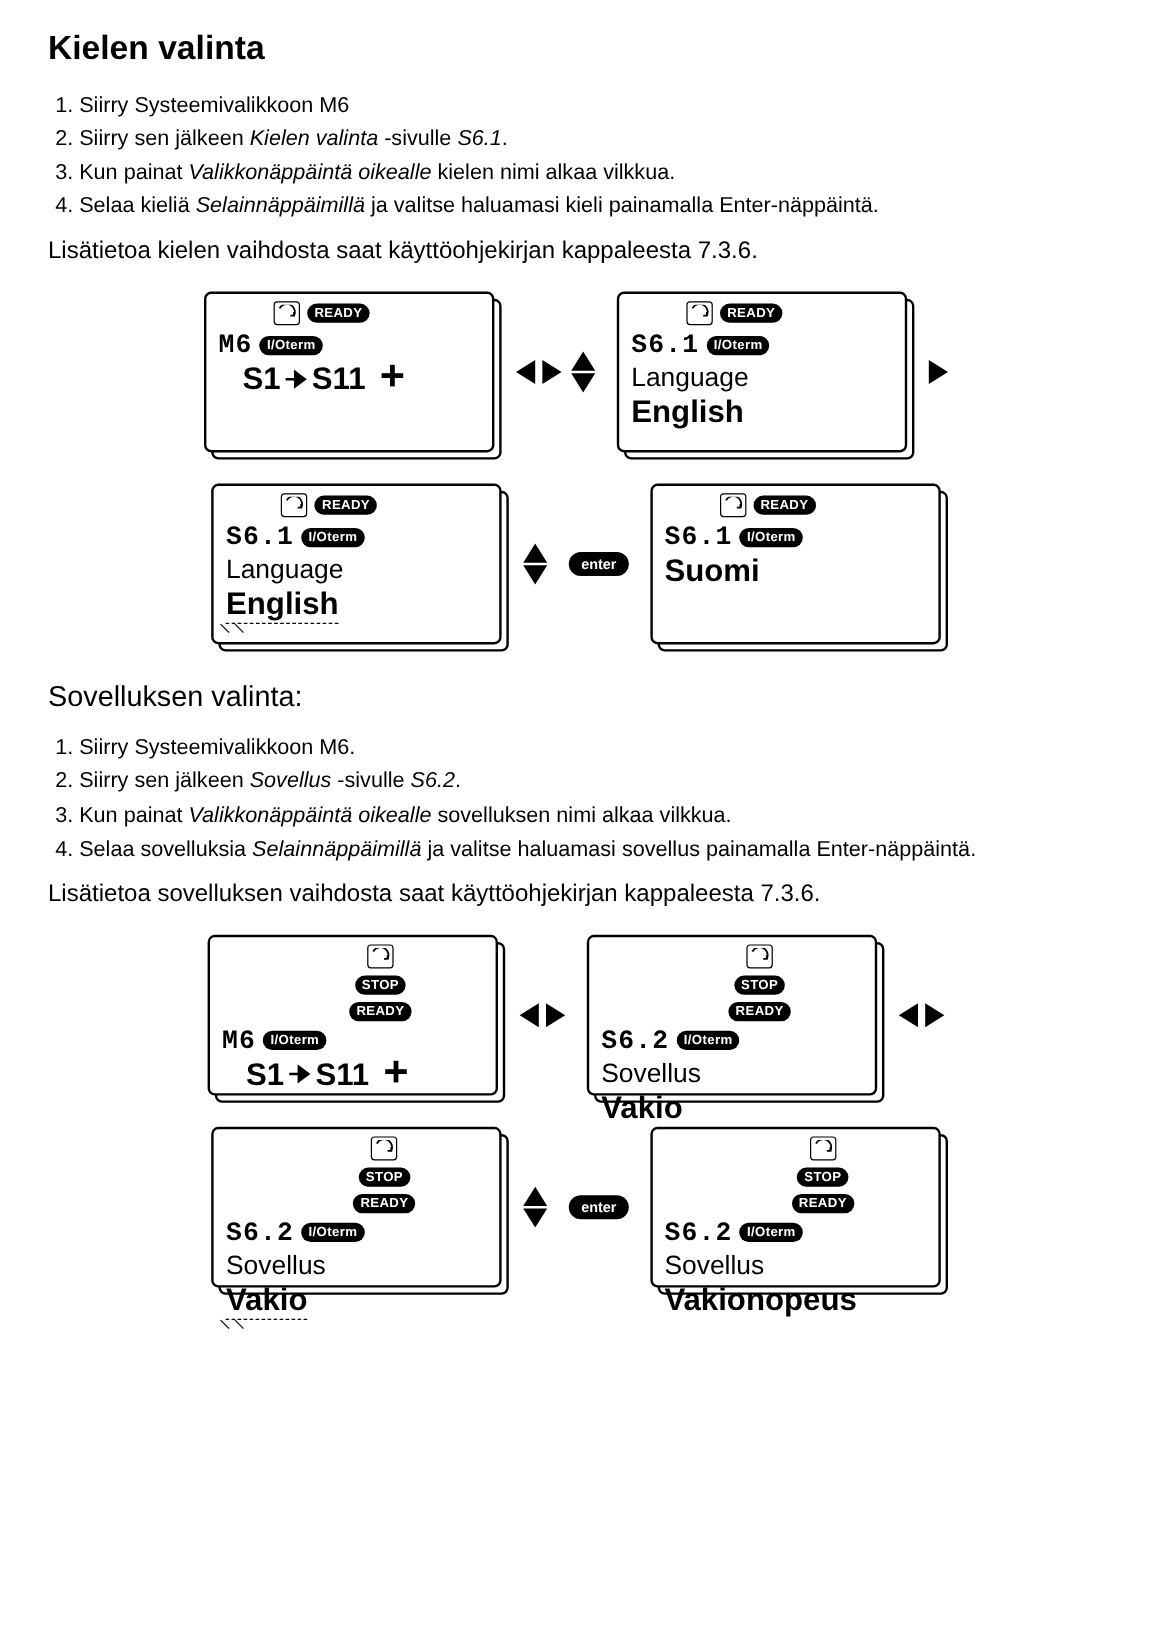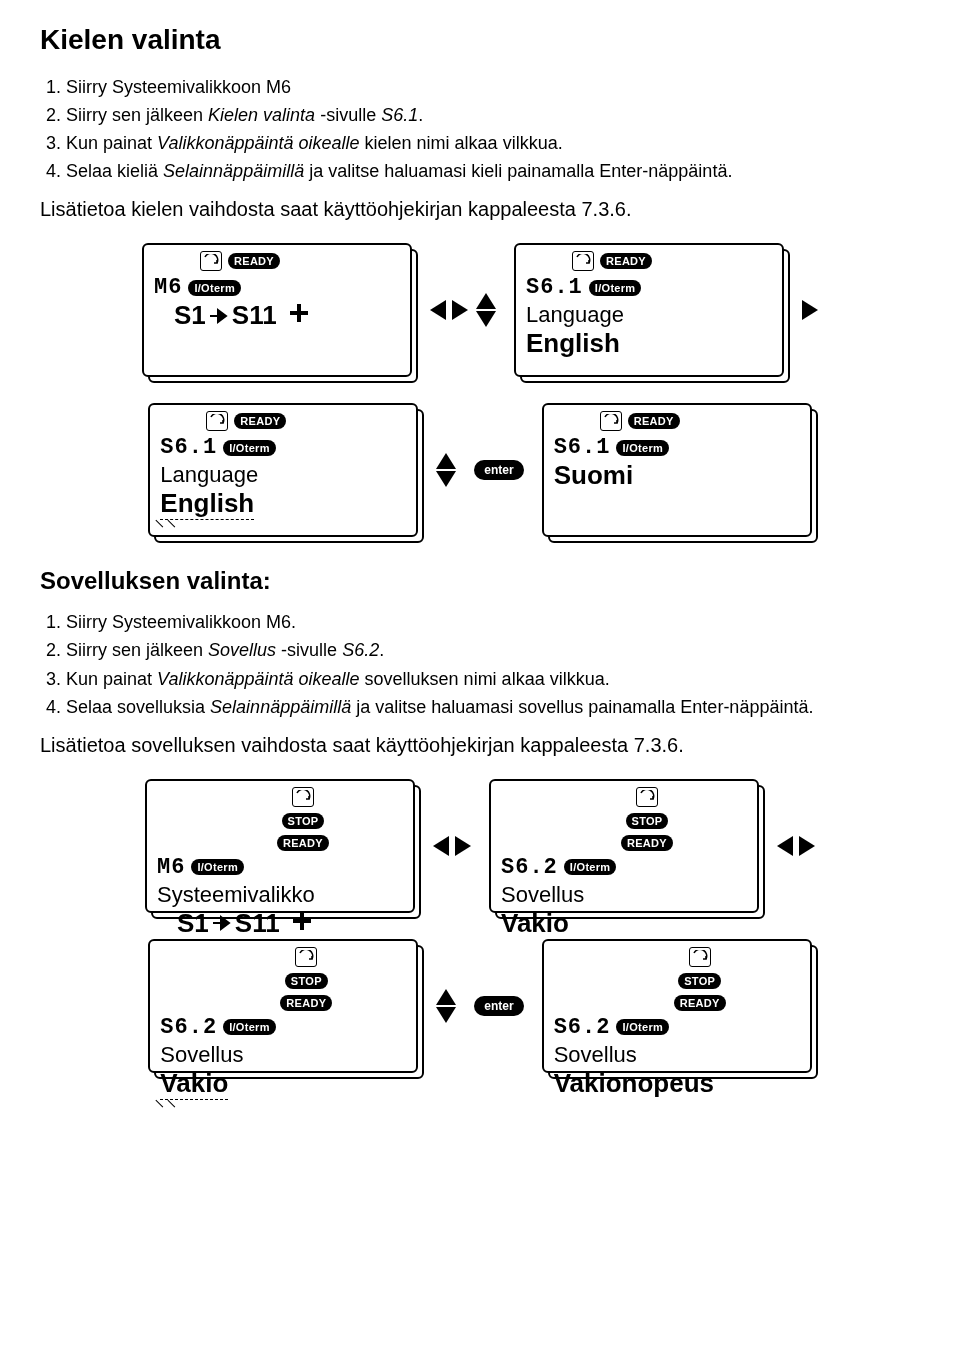--- a/index.html
+++ b/index.html
@@ -11,21 +11,21 @@
     color: #000;
     width: 960px;
   }
   h1 {
     font-size: 28px;
     font-weight: bold;
     margin: 0 0 18px 0;
   }
   h2 {
     font-size: 24px;
-    font-weight: bold;
+    font-weight: normal;
     margin: 30px 0 14px 0;
   }
   ol {
     padding-left: 26px;
     margin: 0 0 14px 0;
   }
   li {
     font-size: 18px;
     line-height: 1.45;
     margin-bottom: 2px;
@@ -40,21 +40,21 @@
   .diagram-row {
     display: flex;
     align-items: center;
     justify-content: center;
     gap: 18px;
     margin-bottom: 26px;
   }
 
   .panel-wrap {
     position: relative;
-    width: 270px;
+    width: 242px;
     height: 134px;
   }
   .panel-shadow {
     position: absolute;
     top: 6px; left: 6px; right: -6px; bottom: -6px;
     border: 2px solid #000;
     border-radius: 6px;
     background: #fff;
   }
   .panel {
@@ -340,21 +340,20 @@
               <path d="M11 9 L14 9 L14 6" fill="none" stroke="#000" stroke-width="1.5"></path>
             </svg>
           </span>
         <span class="pill">STOP</span>
         <span class="pill">READY</span>
       </div>
       <div class="panel-id-row">
         <span class="panel-id">M6</span>
         <span class="pill">I/Oterm</span>
       </div>
-      <div class="panel-line1">Systeemivalikko</div>
       <div class="panel-line2">
         <span>S1</span><span class="arrow-right-thick"><svg viewBox="0 0 22 20">
               <path d="M2 10 H14 M10 4 L18 10 L10 16 Z" fill="#000" stroke="#000" stroke-width="2"></path>
             </svg></span><span>S11</span>
         <span class="plus-box"></span>
       </div>
     </div>
   </div>
 
   <div class="arrow-lr">

